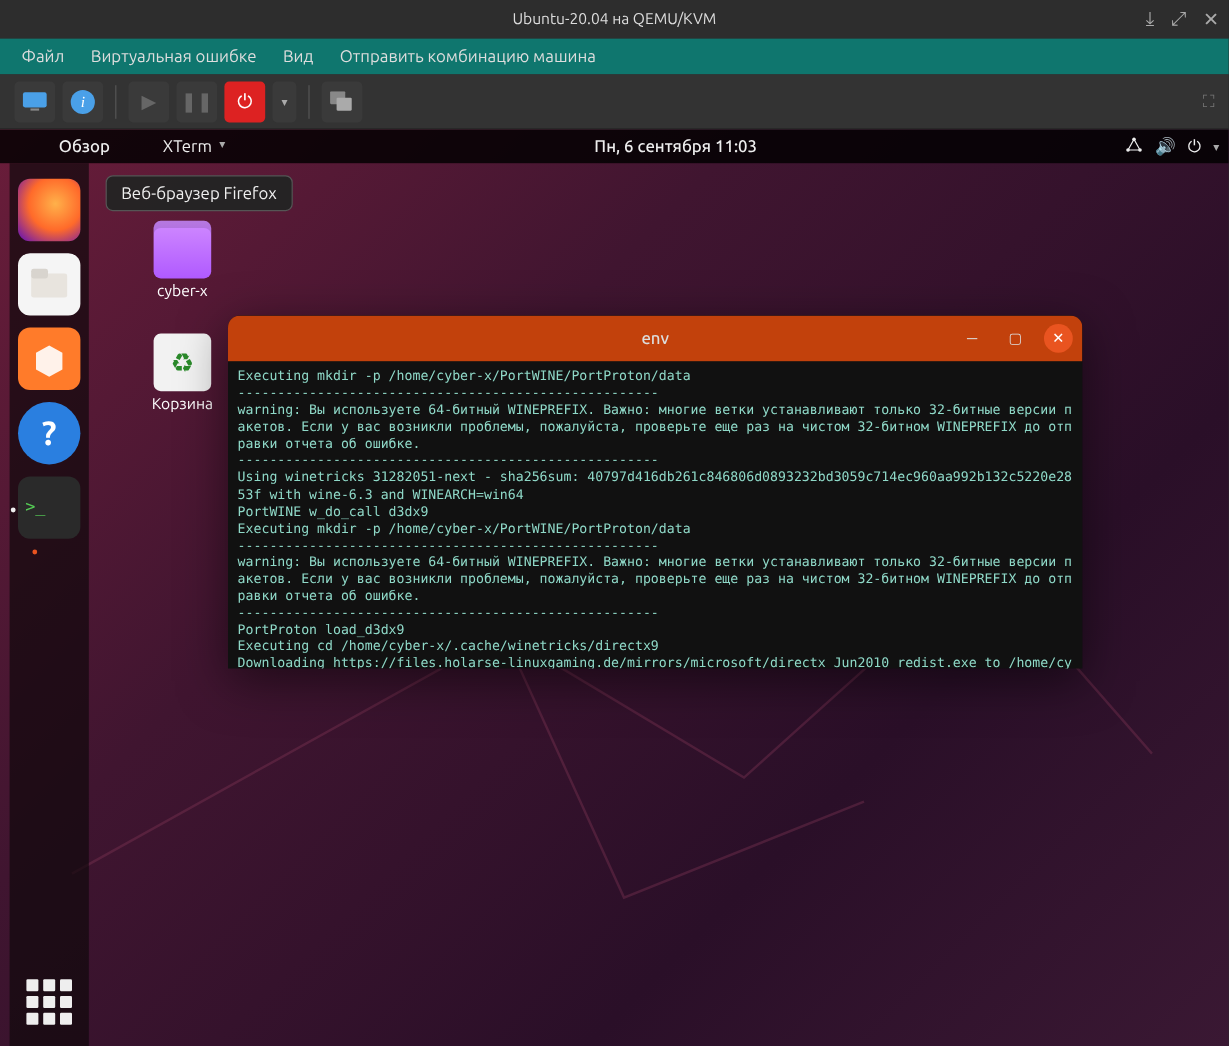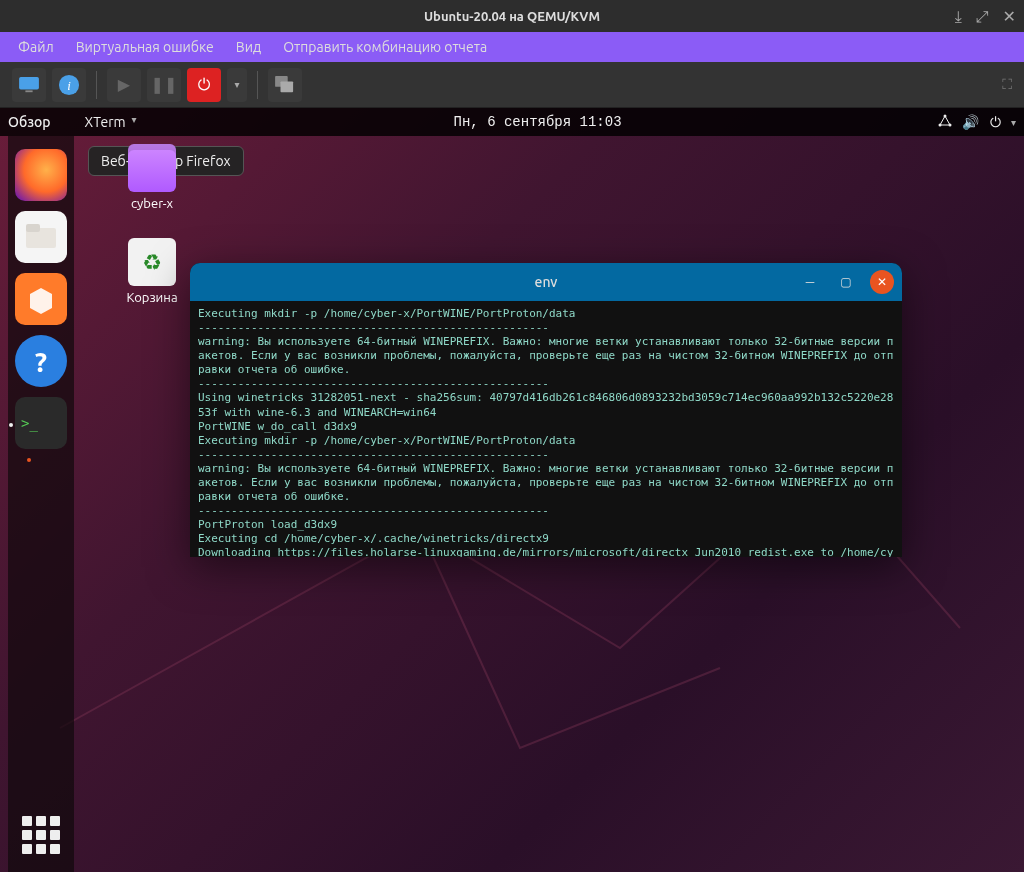--- a/index.html
+++ b/index.html
@@ -14,31 +14,31 @@
 }
 
 .vm-titlebar {
   height: 32px;
   background: #2d2d2d;
   display: flex;
   align-items: center;
   justify-content: center;
   position: relative;
 }
-.vm-title { font-weight: 700; font-size: 13px; color: #ddd; }
+.vm-title { font-weight: 400; font-size: 13px; color: #ddd; }
 .vm-controls-right {
   position: absolute;
   right: 8px;
   display: flex;
   gap: 14px;
   color: #aaa;
 }
 .vm-menubar {
   height: 30px;
-  background: #8b5cf6;
+  background: #0f766e;
   display: flex;
   align-items: center;
   gap: 22px;
   padding: 0 18px;
   font-size: 14px;
   color: #ddd;
 }
 .vm-toolbar {
   height: 46px;
   background: #333;
@@ -98,25 +98,25 @@
 .gnome-topbar {
   height: 28px;
   background: rgba(0,0,0,0.82);
   display: flex;
   align-items: center;
   justify-content: space-between;
   padding: 0 8px;
   font-size: 14px;
   color: #eee;
 }
-.topbar-left { display: flex; gap: 34px; align-items: center; }
+.topbar-left { display: flex; gap: 44px; align-items: center; margin-left: 41px; }
 .activities { font-weight: 500; }
 .app-menu { display: flex; gap: 6px; }
 .app-menu::after { content: "▾"; font-size: 10px; color: #aaa; }
-.topbar-center { font-weight: 500; font-family: Liberation Mono, monospace; }
+.topbar-center { font-weight: 500; }
 .topbar-right { display: flex; gap: 10px; align-items: center; font-size: 14px; }
 
 .dock {
   position: absolute;
   left: 8px;
   top: 28px;
   width: 66px;
   height: calc(100% - 28px);
   background: rgba(15,8,12,0.7);
   display: flex;
@@ -152,20 +152,21 @@
 }
 .dock-apps span { background: #eee; border-radius: 1px; }
 .running-dot { position:absolute; left:-6px; top:50%; width:4px; height:4px; border-radius:50%; background:#eee; }
 
 .desktop-icon {
   position: absolute;
   width: 80px;
   text-align: center;
   color: #fff;
   font-size: 13px;
+  margin-top: 40px;
 }
 .desktop-icon .icon-shape {
   width: 48px;
   height: 48px;
   margin: 0 auto 4px;
   border-radius: 6px;
 }
 .folder-shape { background: linear-gradient(#d08aff,#b05aff); box-shadow: inset 0 6px 0 rgba(0,0,0,0.12); }
 .trash-shape { background: #f2f2f2; display:flex; align-items:center; justify-content:center; color:#2a8a2a; font-size:22px; }
 
@@ -187,21 +188,21 @@
   top: 155px;
   width: 712px;
   height: 294px;
   background: #111;
   border-radius: 10px 10px 0 0;
   box-shadow: 0 10px 40px rgba(0,0,0,0.5);
   overflow: hidden;
 }
 .term-titlebar {
   height: 38px;
-  background: #0369a1;
+  background: #c2410c;
   display: flex;
   align-items: center;
   justify-content: center;
   position: relative;
 }
 .term-title { color: #ddd; font-size: 14px; font-weight: 500; }
 .term-buttons {
   position: absolute;
   right: 8px;
   display: flex;
@@ -232,21 +233,21 @@
     <span>⤓</span>
     <span>⤢</span>
     <span>✕</span>
   </div>
 </div>
 
 <div class="vm-menubar">
   <span>Файл</span>
   <span>Виртуальная ошибке</span>
   <span>Вид</span>
-  <span>Отправить комбинацию отчета</span>
+  <span>Отправить комбинацию машина</span>
 </div>
 
 <div class="vm-toolbar">
   <div class="tool-btn">
     <svg class="monitor-svg" viewBox="0 0 24 20">
         <rect x="1" y="1" width="22" height="14" rx="2" fill="#4aa0e8"></rect>
         <rect x="8" y="16" width="8" height="2" fill="#888"></rect>
       </svg>
   </div>
   <div class="tool-btn">

